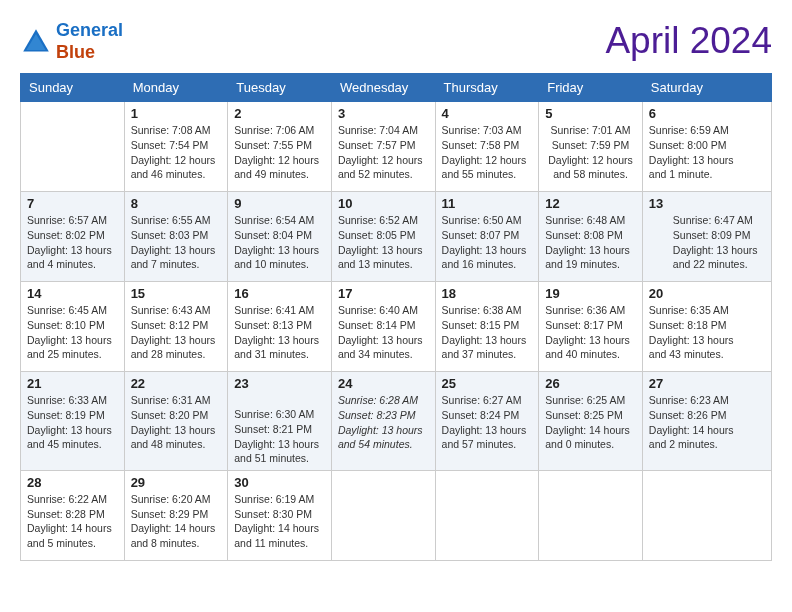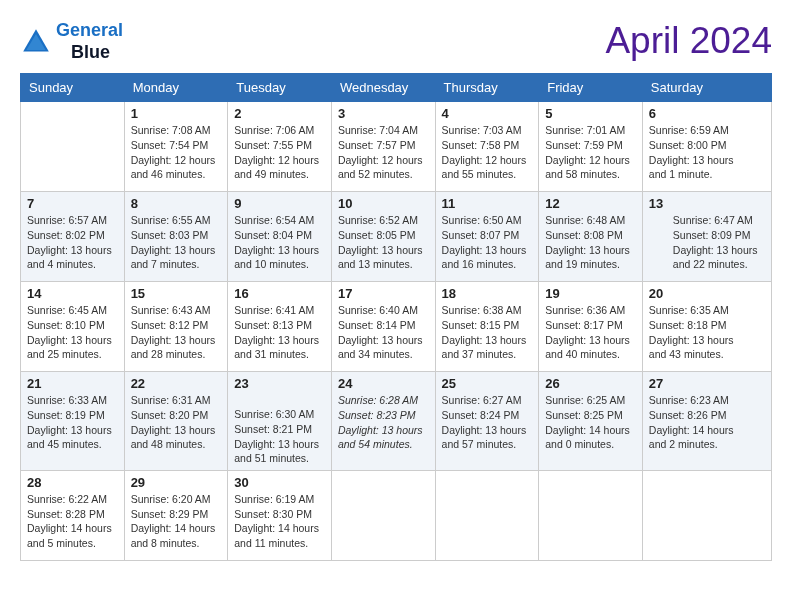--- a/index.html
+++ b/index.html
@@ -99,21 +99,21 @@
 <body>
 
 <div class="header-area">
   <div class="logo">
     <svg class="logo-icon" viewBox="0 0 40 40">
       <polygon points="20,4 36,32 4,32" fill="#1a6fc4"></polygon>
       <polygon points="20,10 32,30 8,30" fill="#4a9de0" opacity="0.5"></polygon>
     </svg>
     <div class="logo-text">
       <div><span>General</span></div>
-      <div><span style="color:#0f172a;margin-left:15px;">Blue</span></div>
+      <div><span style="color:#c2410c;">Blue</span></div>
     </div>
   </div>
   <div class="title-area">
     <div class="month-title">April 2024</div>
   </div>
 </div>
 
 <table>
   <thead>
     <tr>
@@ -152,21 +152,21 @@
         </td>
         <td>
           <div class="day-number">4</div>
           <div class="day-info" style="white-space: pre-line;">Sunrise: 7:03 AM
 Sunset: 7:58 PM
 Daylight: 12 hours
 and 55 minutes.</div>
         </td>
         <td>
           <div class="day-number">5</div>
-          <div class="day-info" style="white-space: pre-line;">Sunrise: 7:01 AM
+          <div class="day-info" style="white-space: pre-line; text-align: center;">Sunrise: 7:01 AM
 Sunset: 7:59 PM
 Daylight: 12 hours
 and 58 minutes.</div>
         </td>
         <td>
           <div class="day-number">6</div>
           <div class="day-info" style="white-space: pre-line;">Sunrise: 6:59 AM
 Sunset: 8:00 PM
 Daylight: 13 hours
 and 1 minute.</div>

